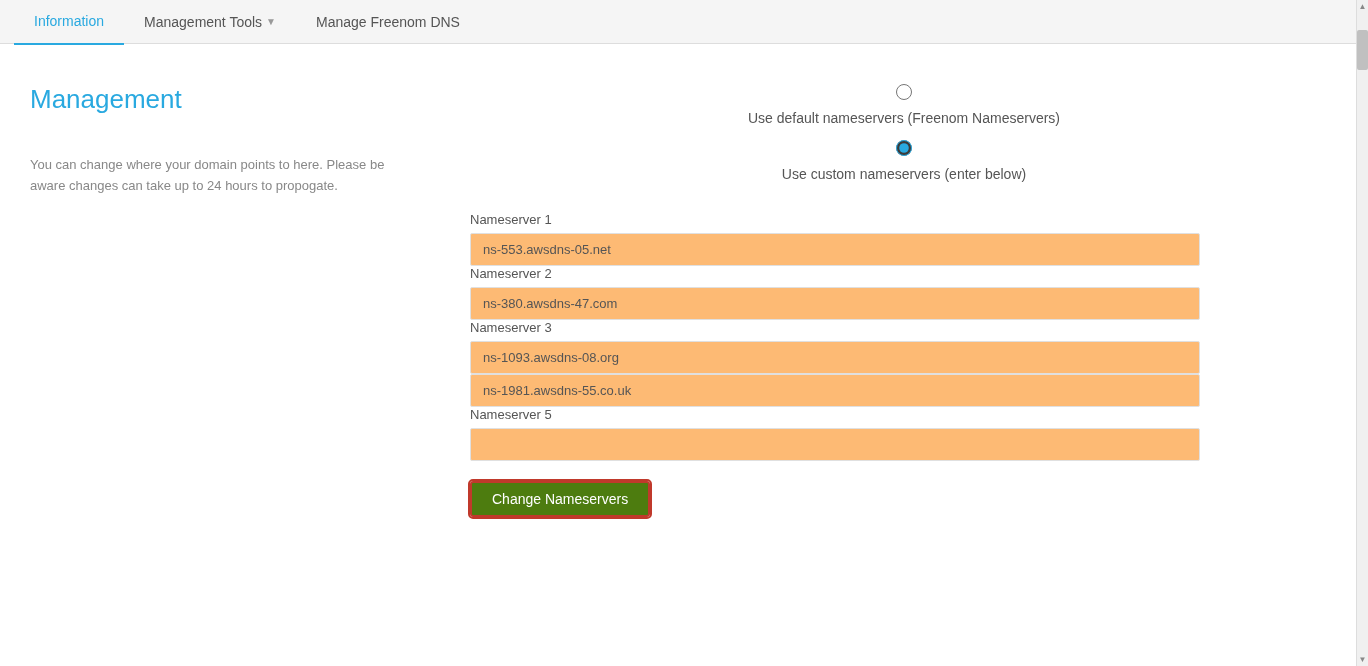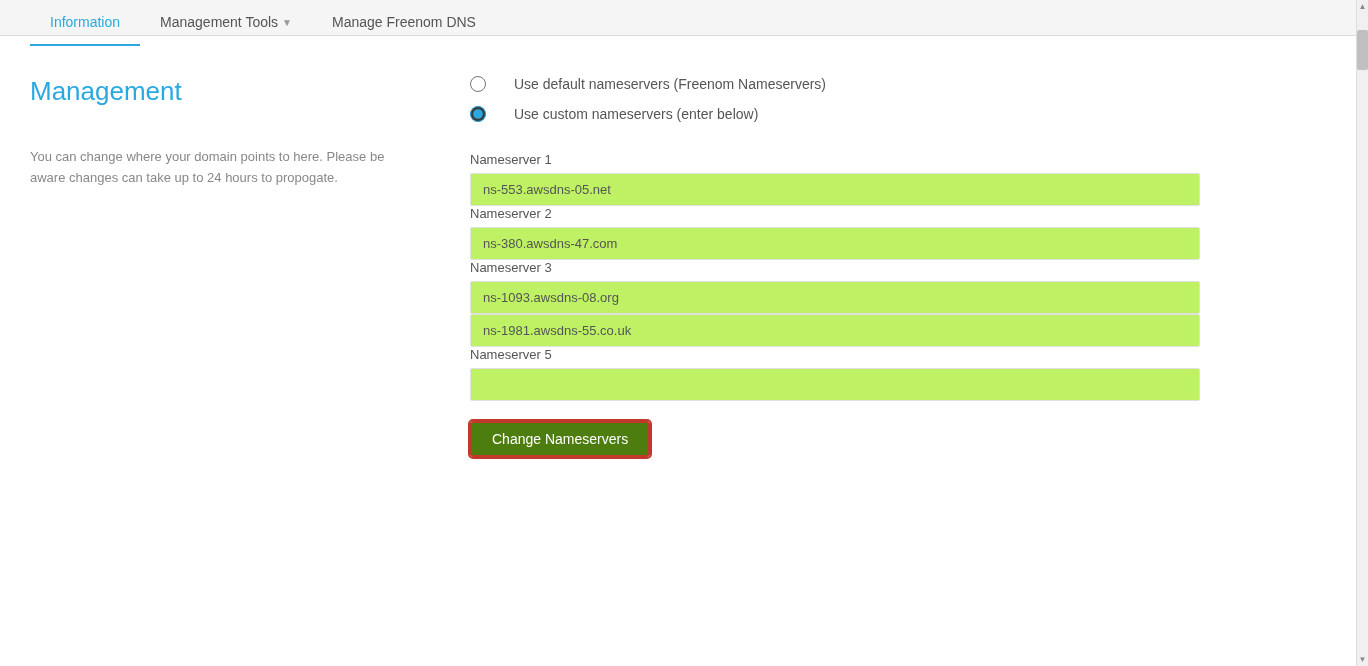--- a/index.html
+++ b/index.html
@@ -5,24 +5,24 @@
     * { box-sizing: border-box; margin: 0; padding: 0; }
     body {
       font-family: Arial, Helvetica, sans-serif;
       font-size: 14px;
       background: #fff;
       color: #555;
     }
     .top-bar {
       background: #f5f5f5;
       border-bottom: 1px solid #ddd;
-      padding: 0 30px;
+      padding: 0 14px;
       display: flex;
-      align-items: flex-start;
-      height: 36px;
+      align-items: center;
+      height: 44px;
     }
     .nav-tab {
       padding: 14px 20px;
       cursor: pointer;
       color: #555;
       font-size: 14px;
       text-decoration: none;
       display: inline-flex;
       align-items: center;
       gap: 4px;
@@ -57,46 +57,47 @@
     .right-panel {
       flex: 1;
       padding-left: 20px;
     }
     .radio-group {
       margin-bottom: 30px;
     }
     .radio-option {
       display: flex;
       align-items: center;
-      gap: 28px;
+      gap: 10px;
       margin-bottom: 14px;
       font-size: 14px;
       color: #555;
       cursor: pointer;
+      flex-direction: column;
     }
     .radio-option input[type="radio"] {
       width: 16px;
       height: 16px;
       accent-color: #29a9e0;
       cursor: pointer;
     }
     .nameserver-group {
     }
     .nameserver-group label {
       display: block;
       font-size: 13px;
       color: #555;
       margin-bottom: 6px;
     }
     .nameserver-input {
       width: 100%;
       max-width: 730px;
       padding: 8px 12px;
       border: 1px solid #e0e0e0;
-      background: #bef264;
+      background: #fdba74;
       border-radius: 2px;
       font-size: 13px;
       color: #555;
       outline: none;
     }
     .change-btn {
       margin-top: 20px;
       padding: 8px 20px;
       background: #4d7c0f;
       color: #fff;

